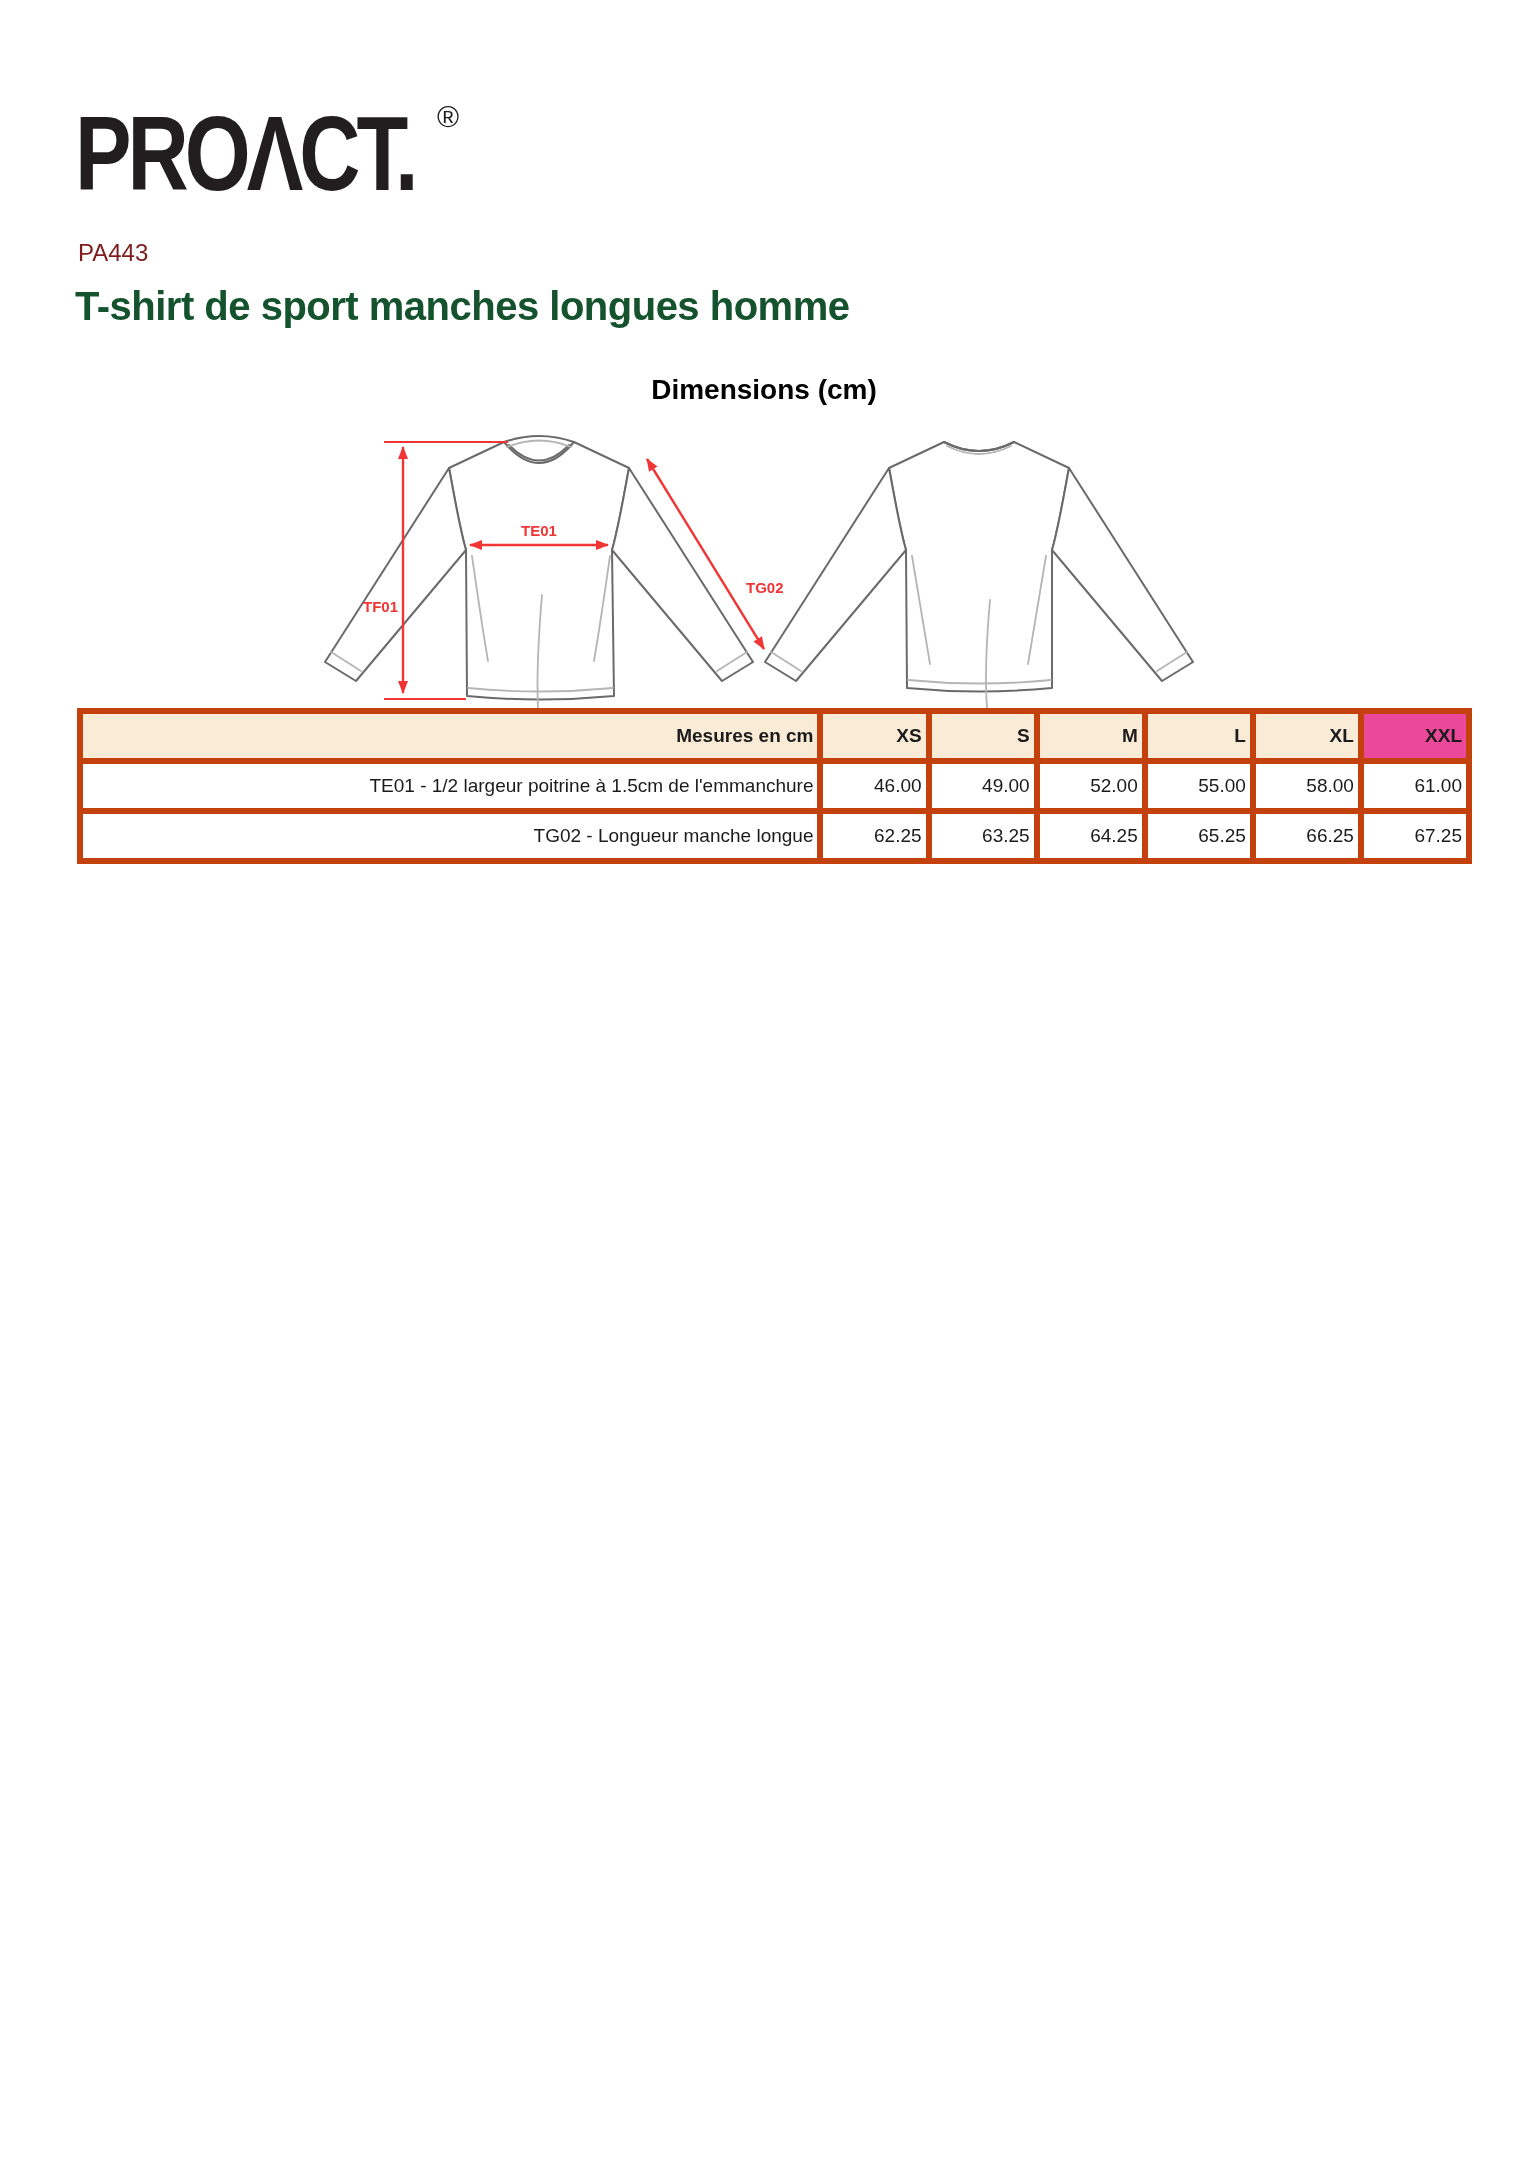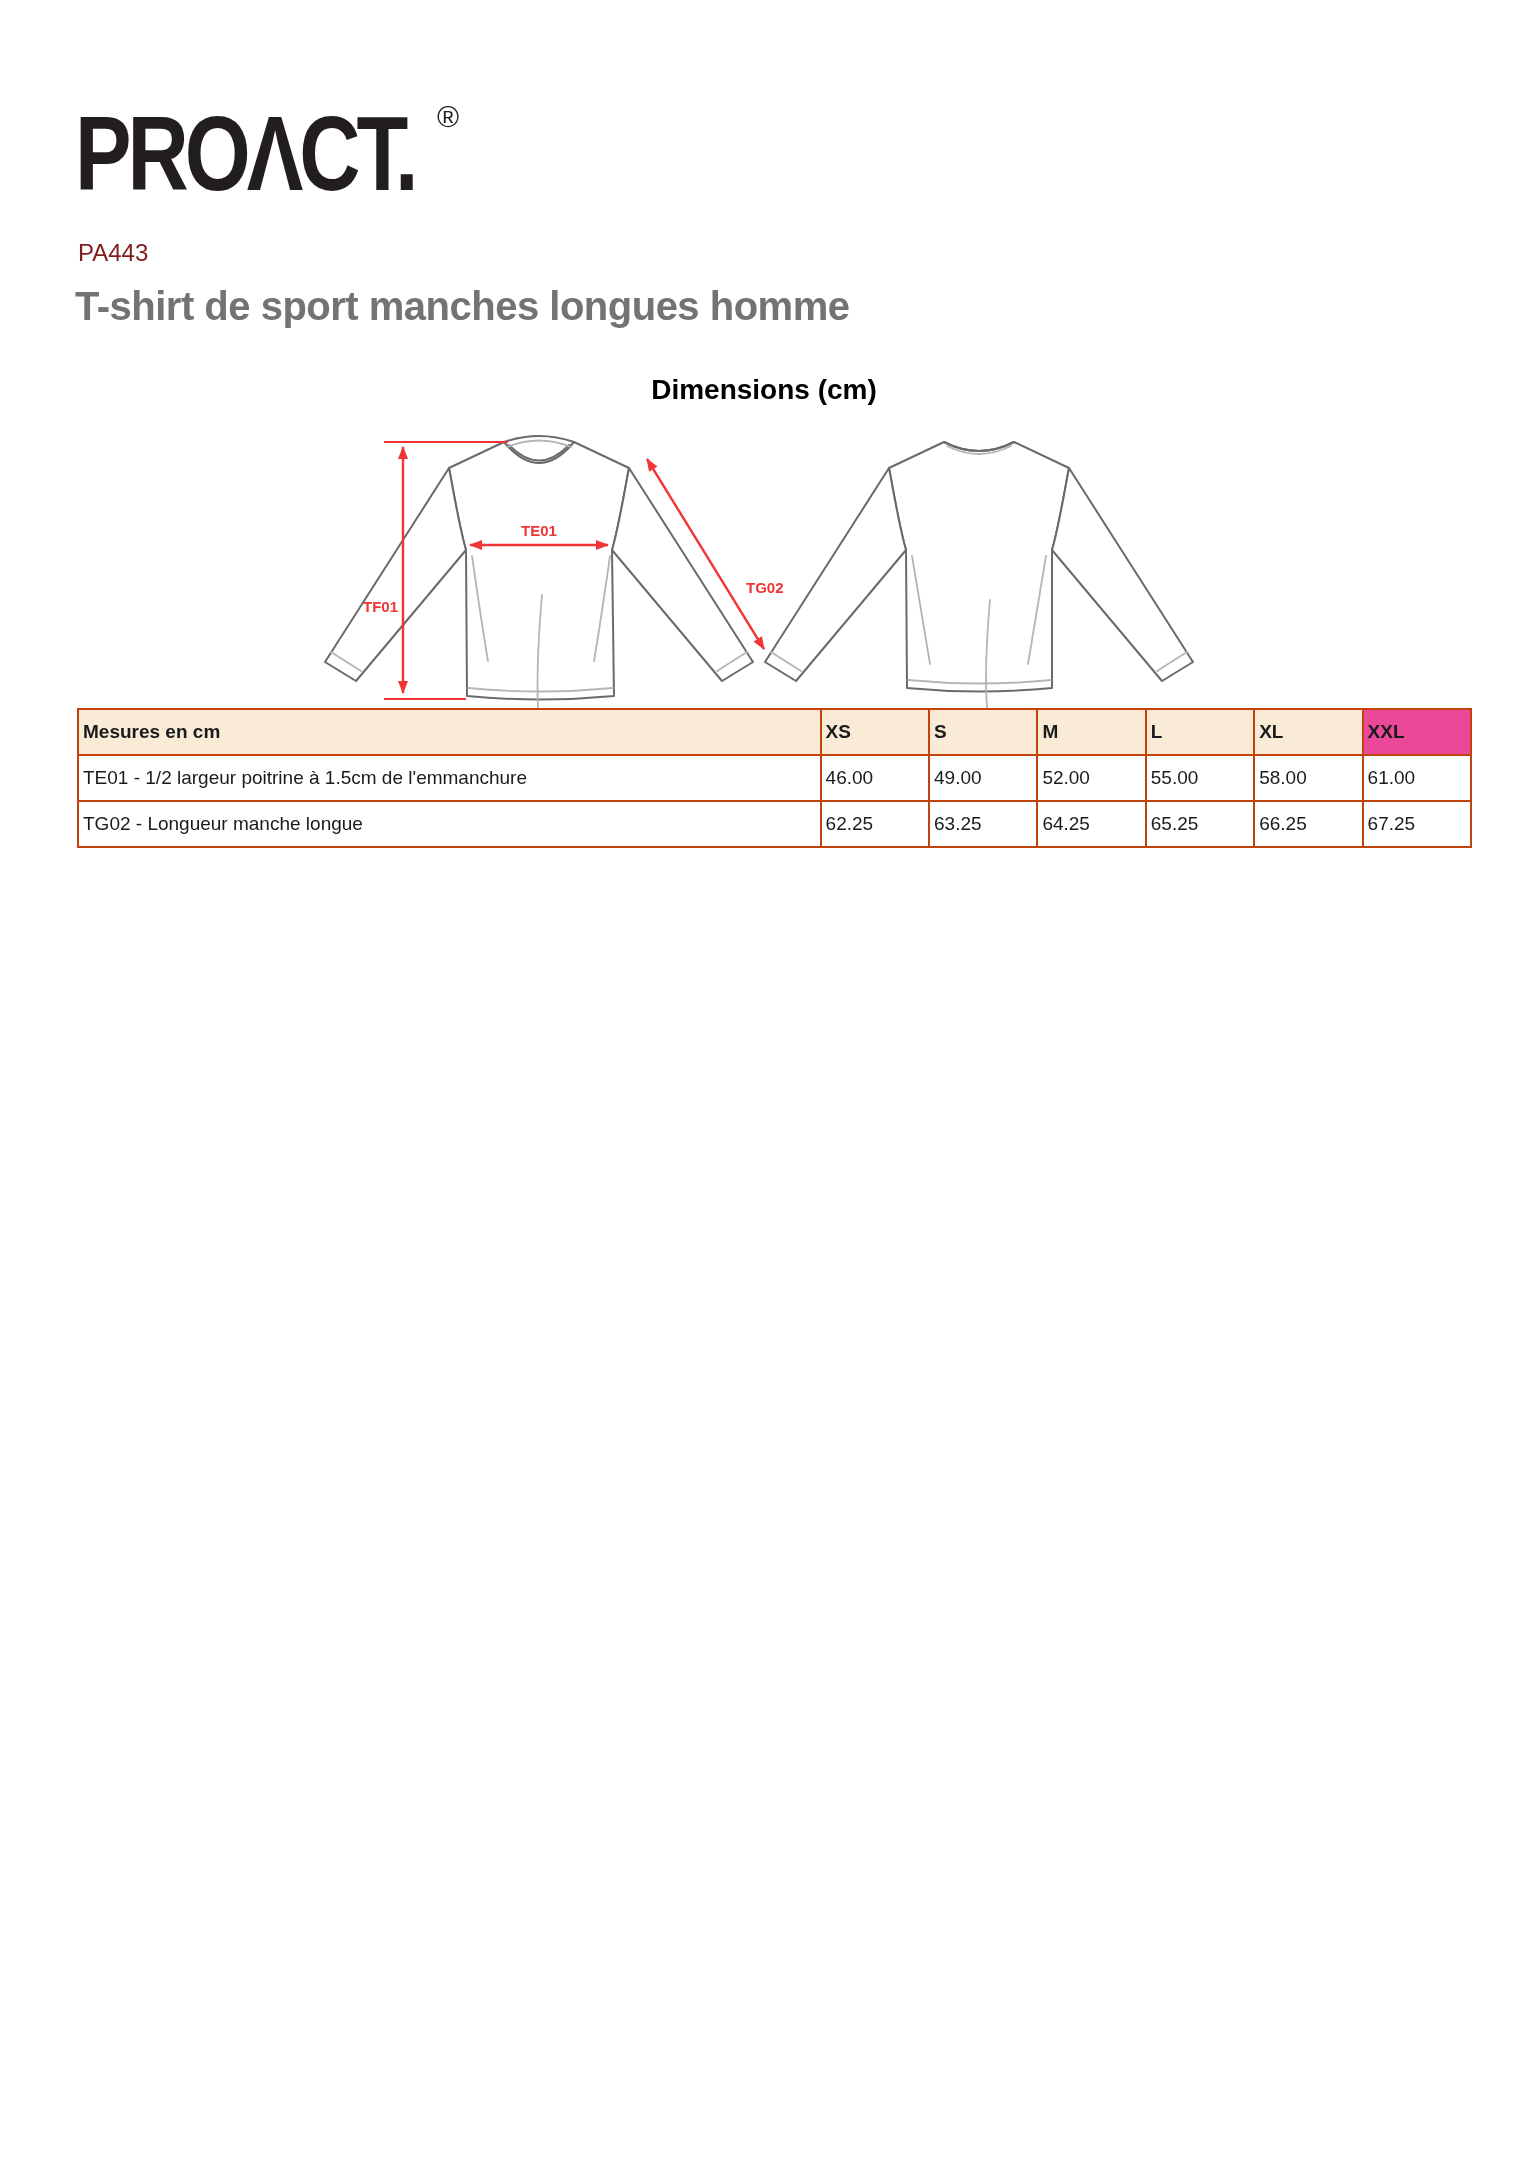--- a/index.html
+++ b/index.html
@@ -22,39 +22,39 @@
   .logo-reg{
     position:absolute;left:362px;top:2px;
     font-size:30px;font-weight:400;color:#221e1f;line-height:1;
   }
   .product-code{
     position:absolute;left:78px;top:240px;
     font-size:24px;color:#7f1d1d;line-height:1.1;
   }
   .product-name{
     position:absolute;left:75px;top:285px;margin:0;
-    font-size:40px;font-weight:700;color:#737373;line-height:1.05;
+    font-size:40px;font-weight:700;color:#14532d;line-height:1.05;
     letter-spacing:-0.5px;white-space:nowrap;
   }
   .dims-title{
     position:absolute;left:0;right:0;top:374px;margin:0;
     text-align:center;font-size:28px;font-weight:700;color:#000000;
   }
   
   .diagram{position:absolute;left:230px;top:390px;width:1060px;height:320px;}
   .diagram svg{display:block;width:100%;height:100%;}
   
   .size-table{
     position:absolute;left:77px;top:708px;width:1395px;
     border-collapse:collapse;table-layout:fixed;
     font-size:19px;color:#1b1b1b;background:#ffffff;
   }
   .size-table th,.size-table td{
-    border:2px solid #c2410c;
-    text-align:left;vertical-align:middle;
+    border:6px solid #c2410c;
+    text-align:right;vertical-align:middle;
     height:42px;padding:1px 4px;
   }
   .size-table th{font-weight:700;}
   .size-table td{font-weight:400;}
 </style>
 </head>
 <body>
 
 <div class="page">
 

